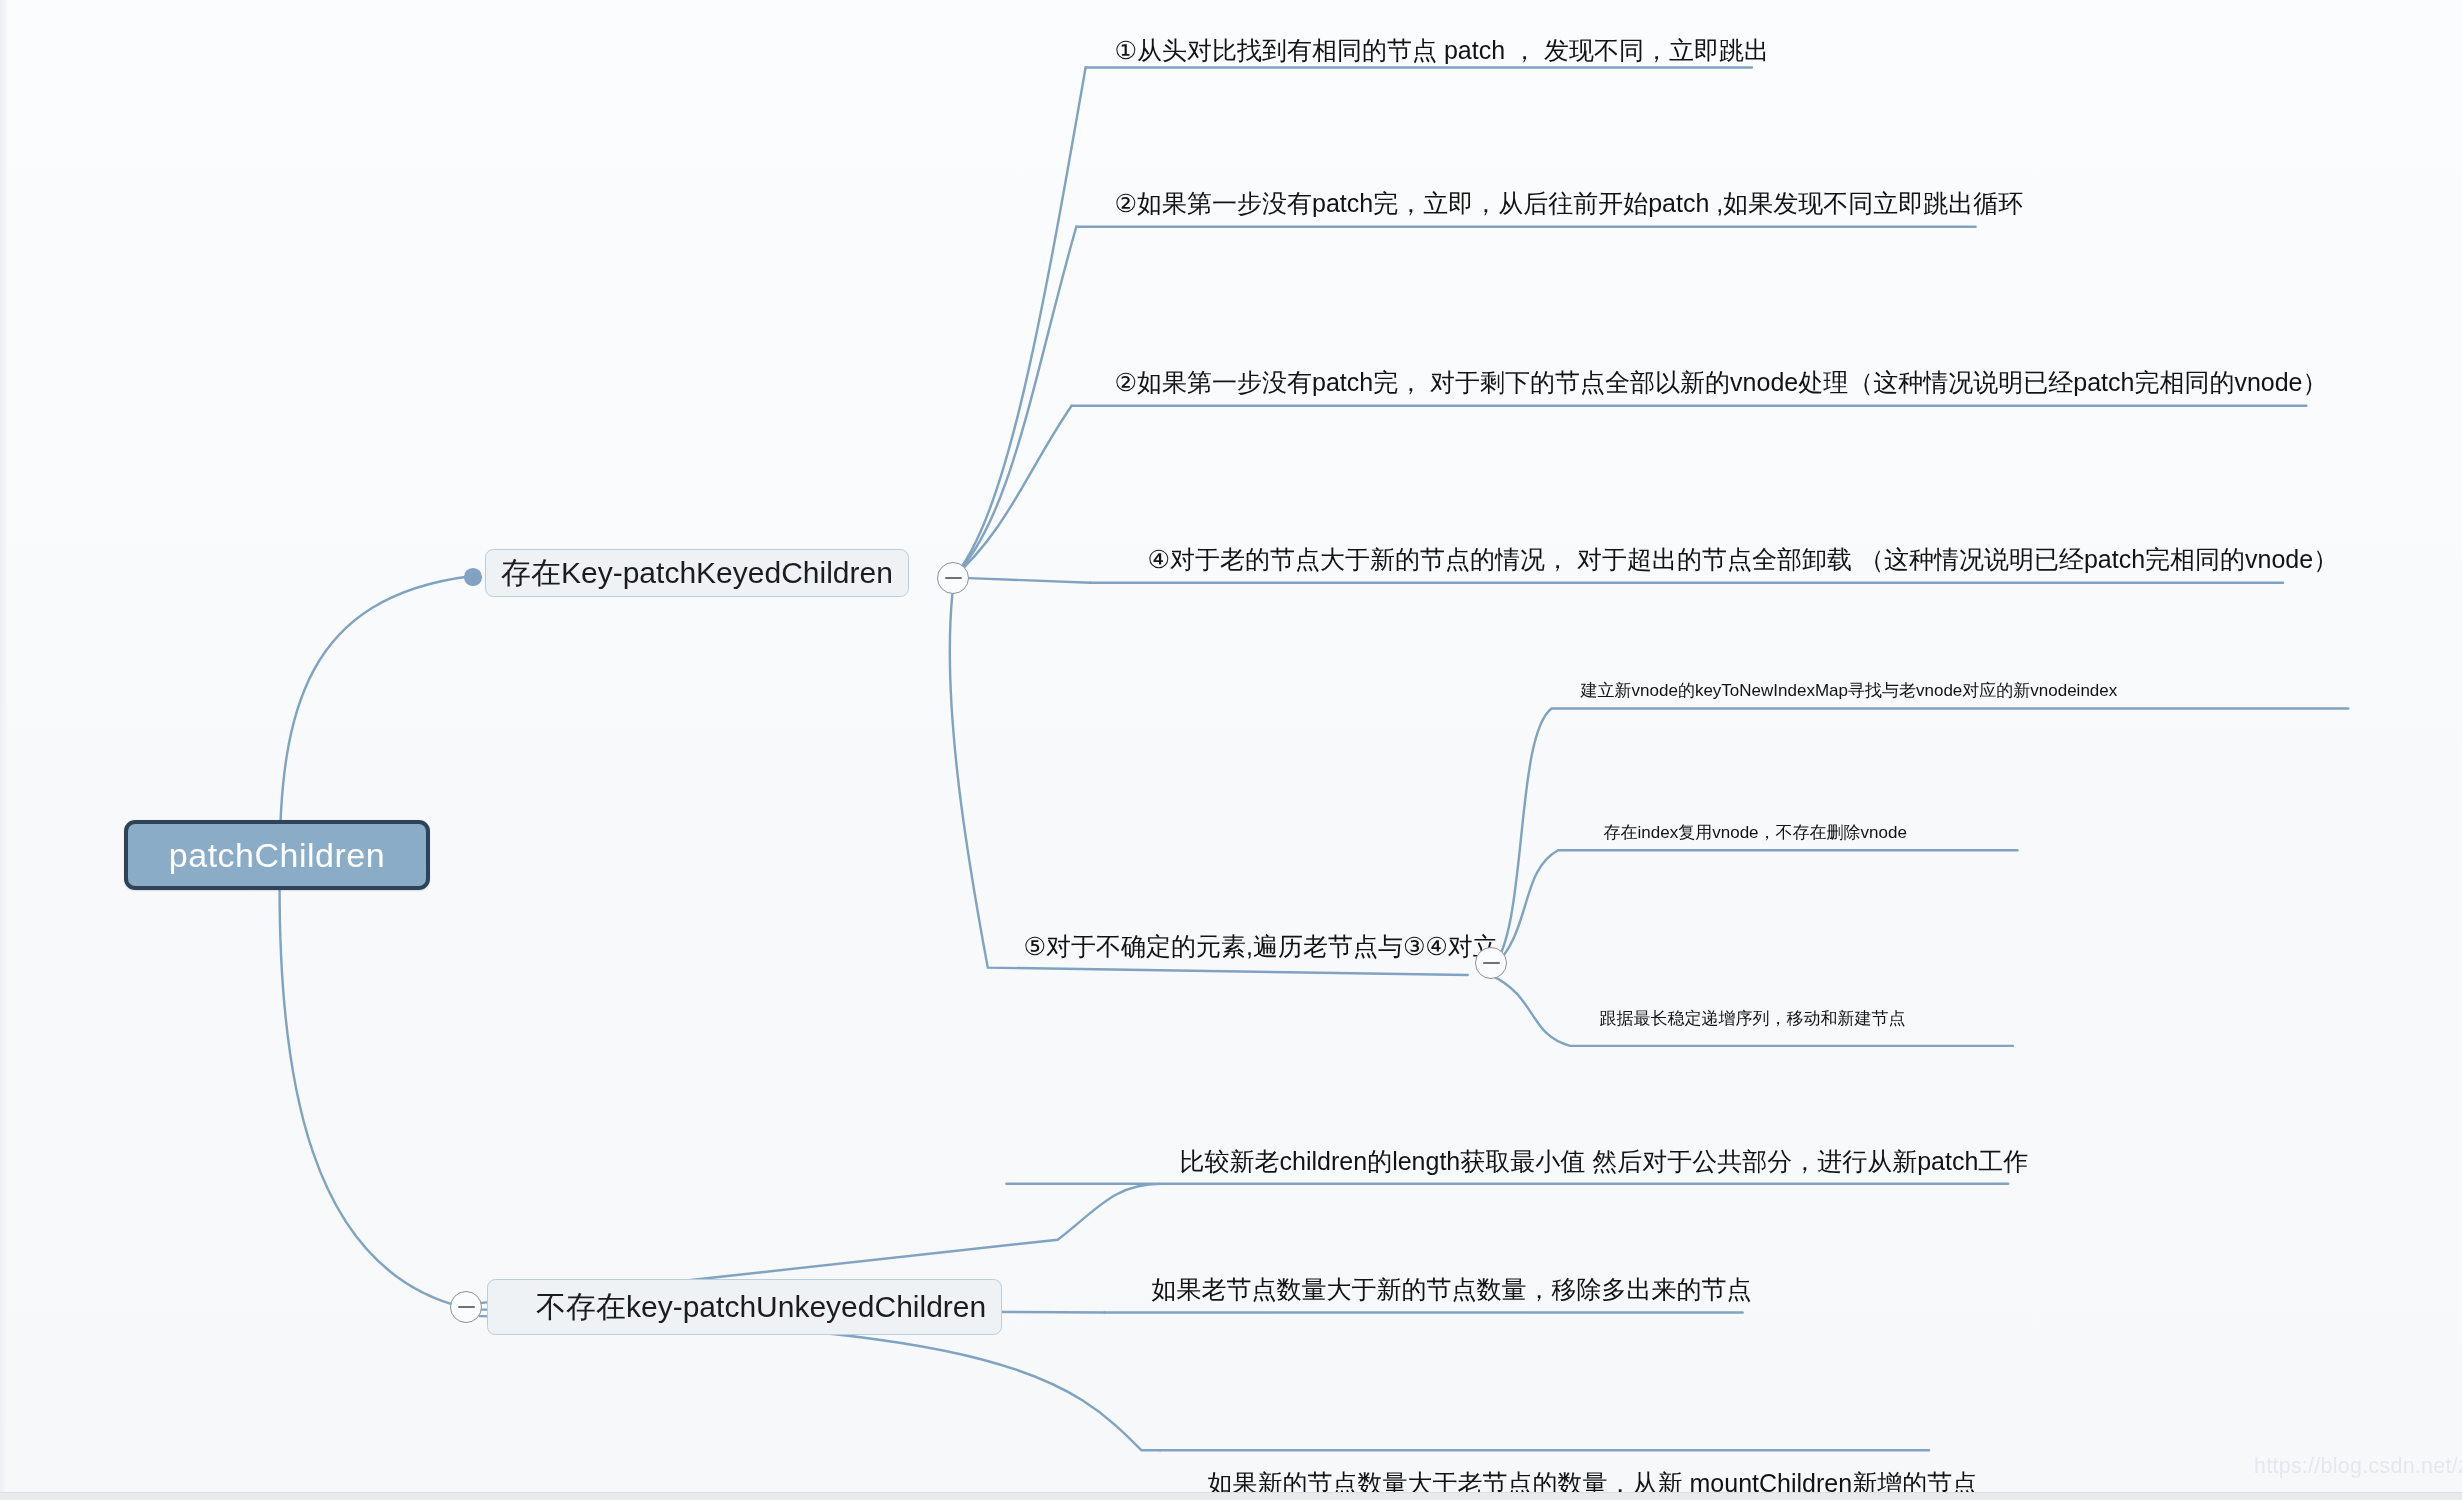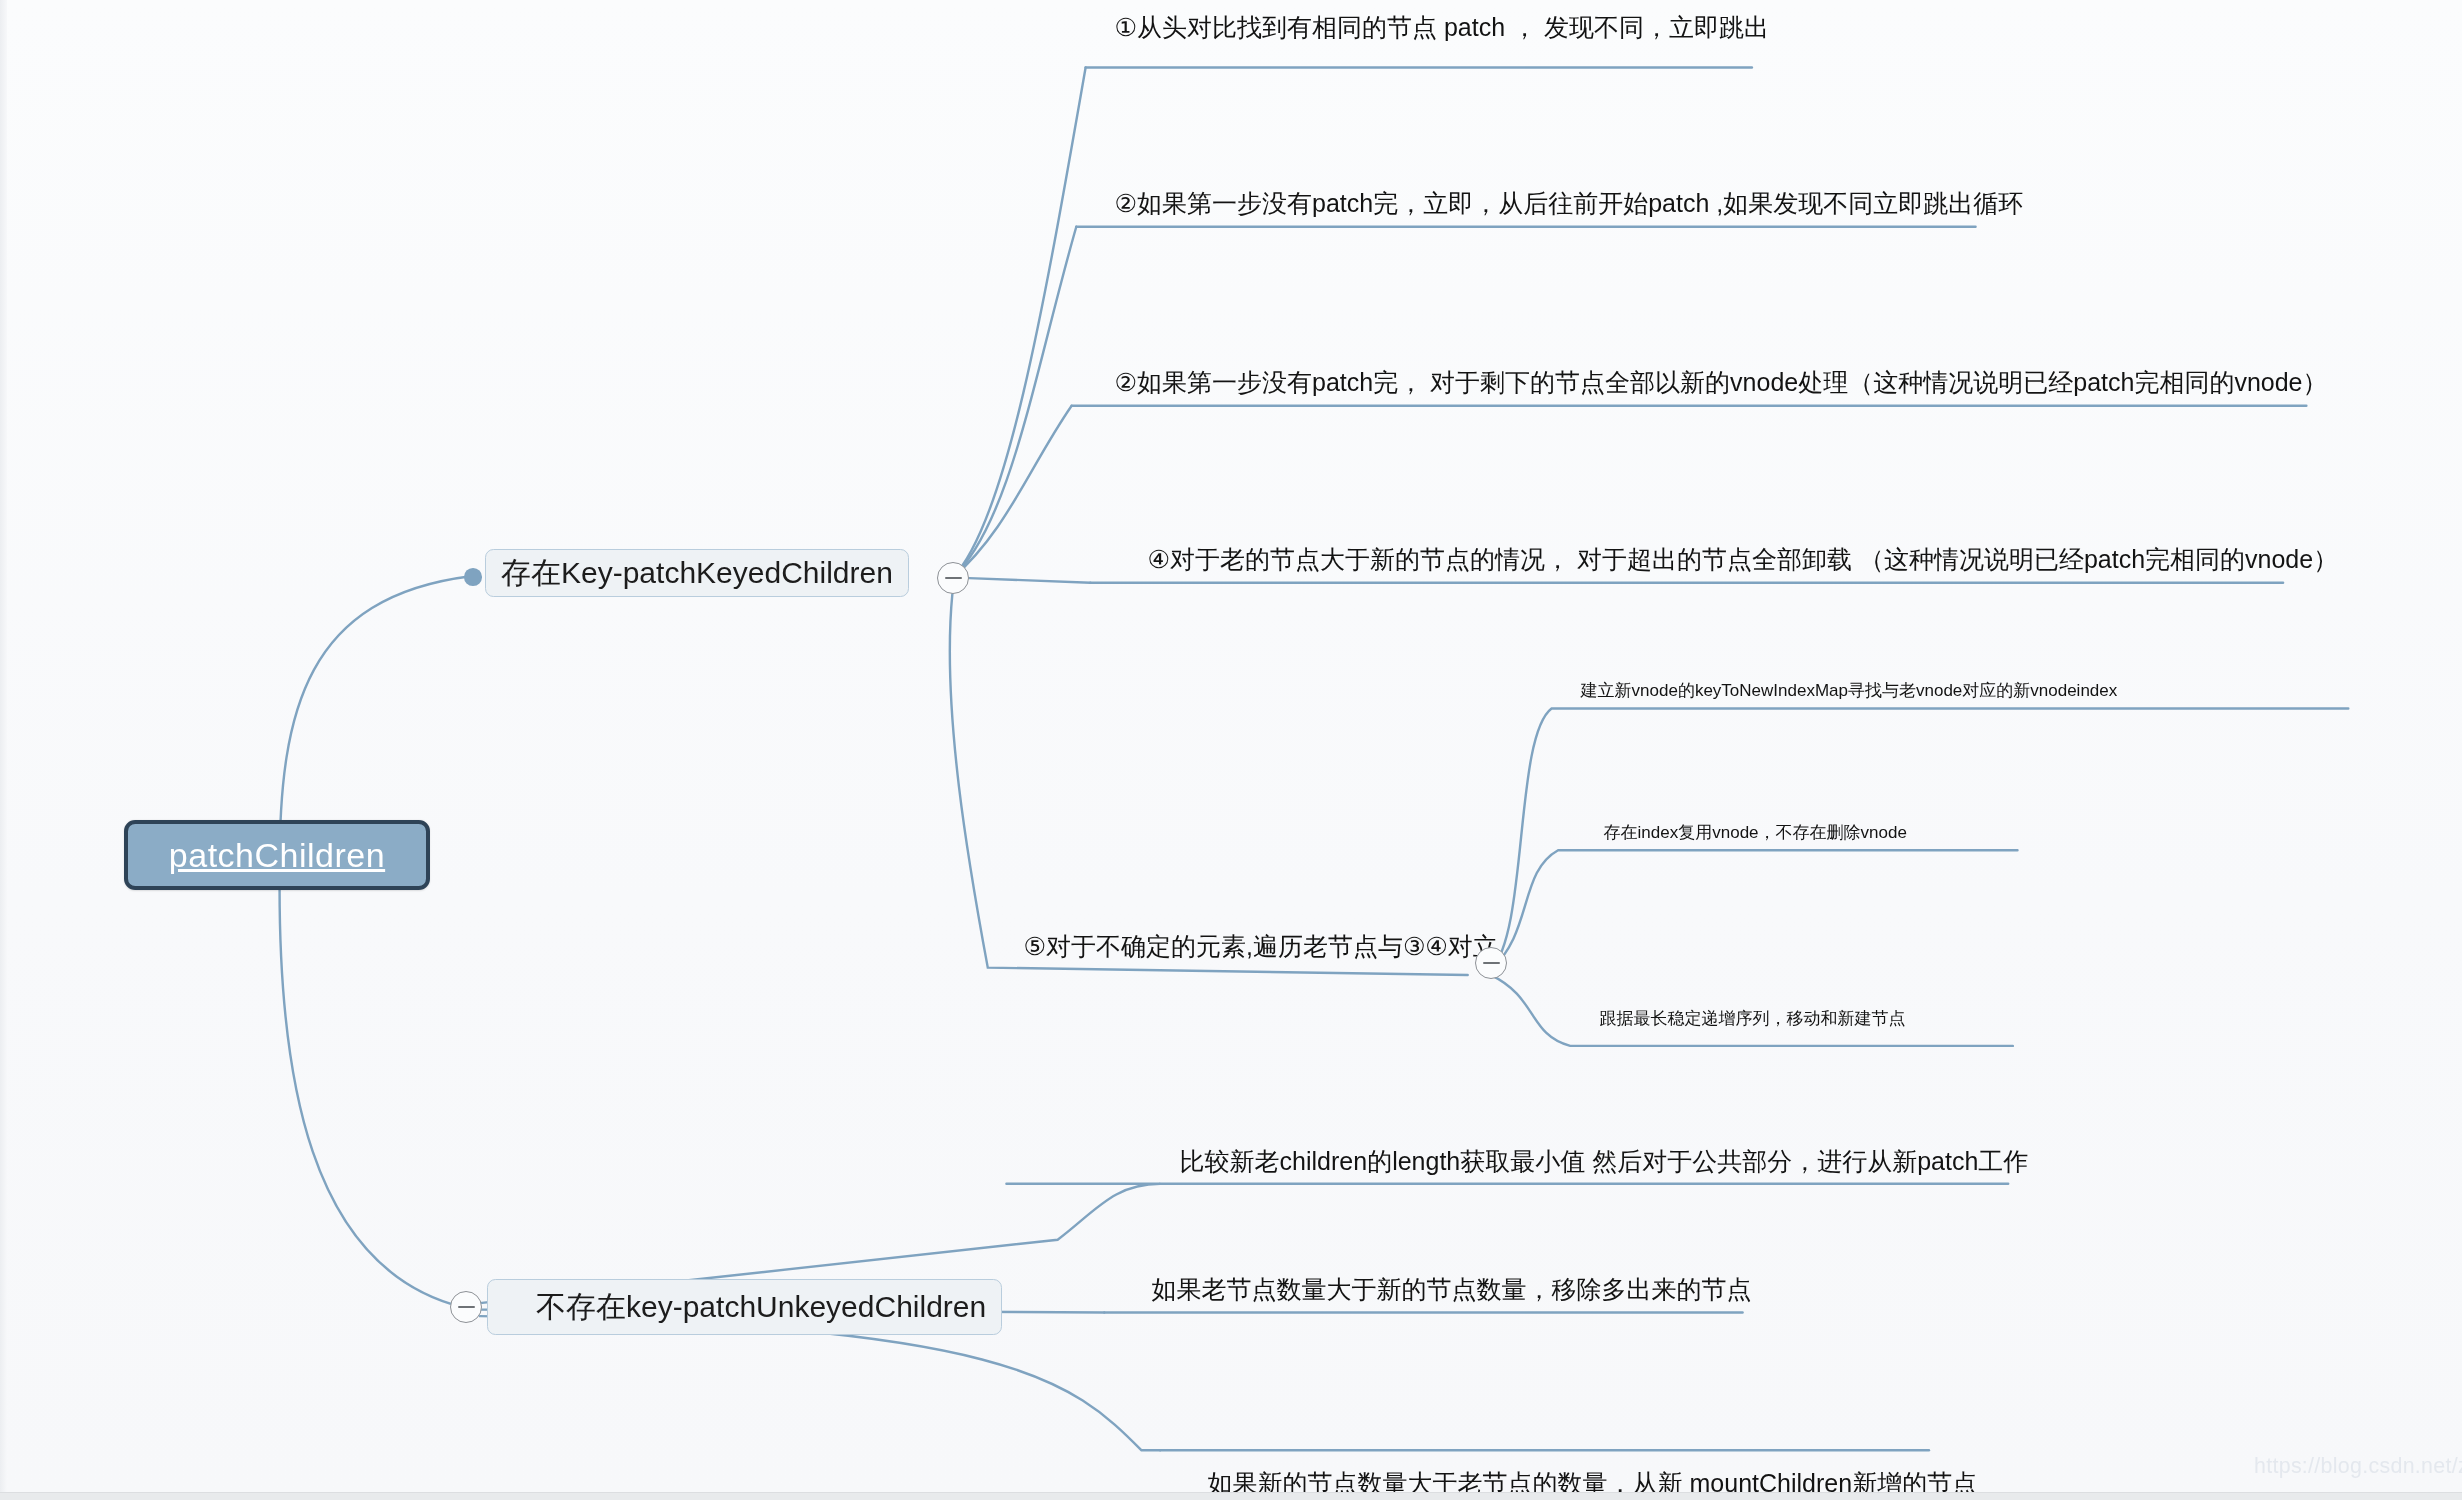--- a/index.html
+++ b/index.html
@@ -22,21 +22,20 @@
 
   .root{
     background:#8bacc6;
     border:4.7px solid #2e4357;
     border-radius:11.2px;
     color:#ffffff;
     font-size:34px;
     letter-spacing:0.5px;
     display:flex;align-items:center;justify-content:center;
     box-shadow:0 0.9px 1.9px rgba(0,0,0,.12);
-    text-decoration:underline;
   }
   .branch{
     background:#eef2f5;
     border:1.9px solid #b9cddd;
     border-radius:8.4px;
     color:#1c1c1c;
     font-size:30px;
     display:flex;align-items:center;
     padding:0 15px;
   }
@@ -132,21 +131,21 @@
   <div class="dot" style="left:464px;top:568px;"></div>
 
   <div class="node branch" style="left:485px;top:549px;height:48px;">
     <span>存在Key-patchKeyedChildren</span>
   </div>
 
   <div class="toggle" style="left:937px;top:562px;">
     <span class="bar"></span>
   </div>
 
-  <div class="node leaf" style="left:1109px;top:3px;height:54px;align-items:center;">
+  <div class="node leaf" style="left:1109px;top:19px;height:54px;">
     <span>①从头对比找到有相同的节点 patch ， 发现不同，立即跳出</span>
   </div>
 
   <div class="node leaf" style="left:1109px;top:172px;height:54px;">
     <span>②如果第一步没有patch完，立即，从后往前开始patch ,如果发现不同立即跳出循环</span>
   </div>
 
   <div class="node leaf" style="left:1109px;top:351px;height:54px;">
     <span>②如果第一步没有patch完， 对于剩下的节点全部以新的vnode处理（这种情况说明已经patch完相同的vnode）</span>
   </div>

